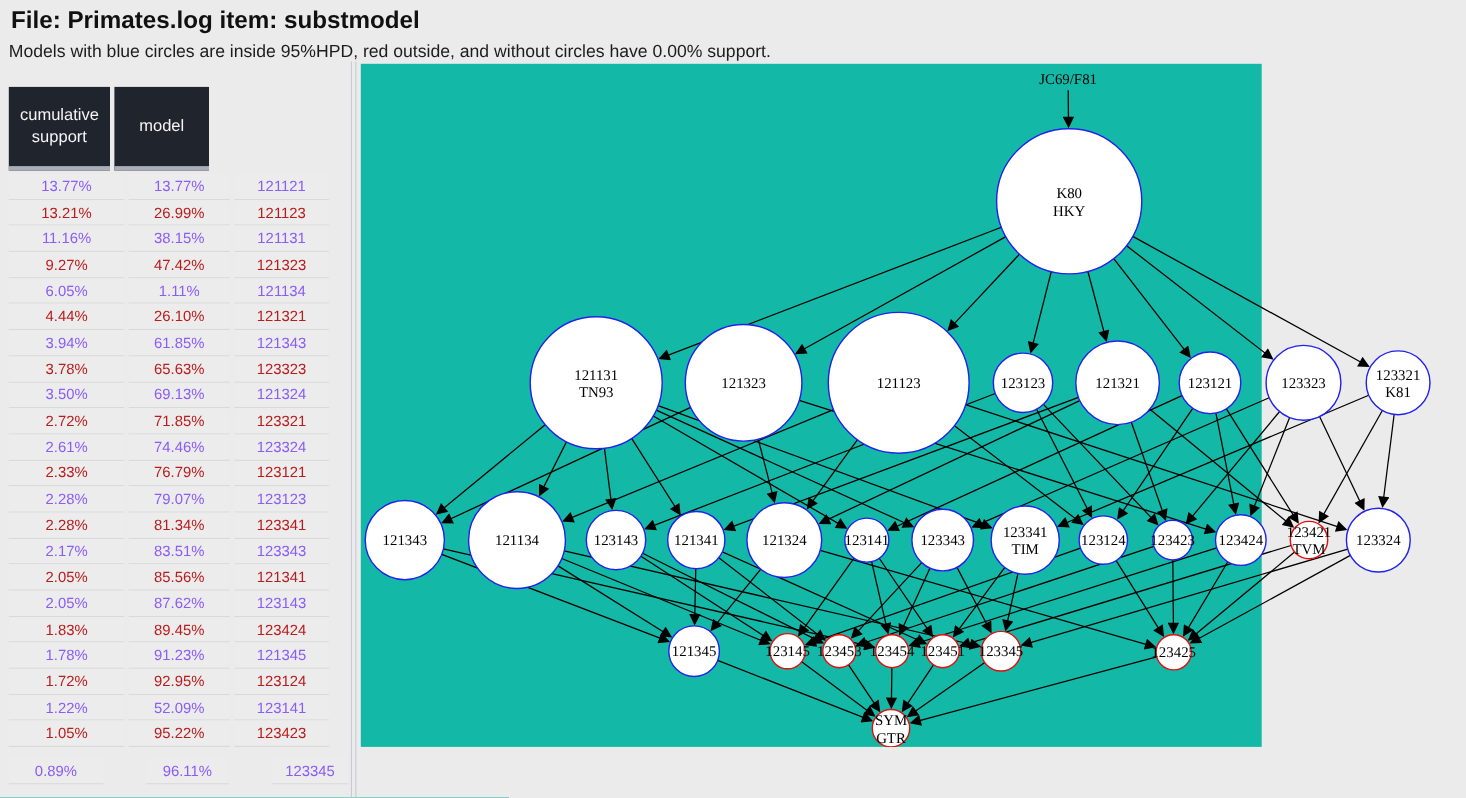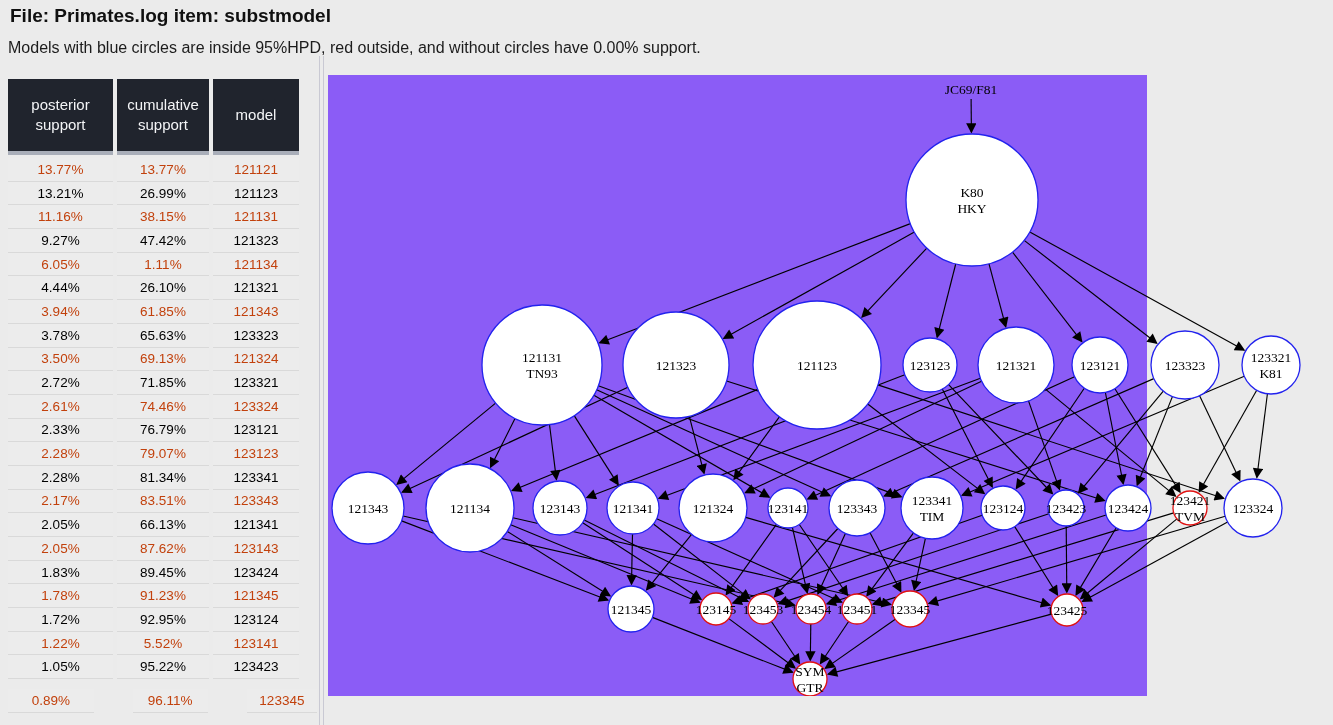--- a/index.html
+++ b/index.html
@@ -1,53 +1,52 @@
 <!DOCTYPE html>
 <html><head>
 <meta charset="utf-8">
 <style>
   * { margin:0; padding:0; box-sizing:border-box; }
   html,body { width:1333px; height:725px; overflow:hidden; }
   body { position:relative; background:#ebebeb; font-family:"Liberation Sans", sans-serif; }
 
-  .page-title { position:absolute; left:10px; top:5px; font-size:19px; font-weight:bold; color:#101010; }
+  .page-title { position:absolute; left:10px; top:5px; font-size:22px; font-weight:bold; color:#101010; }
   .page-subtitle { position:absolute; left:8px; top:39px; font-size:16px; color:#1c1c1c; }
 
   
   .support-table { position:absolute; left:8px; top:79px; width:309px; }
   .thead { display:flex; gap:4px; }
   .th { background:#20242d; color:#f4f5f7; height:76px; display:flex; align-items:center; justify-content:center;
         text-align:center; font-size:15px; line-height:20px; border-bottom:4px solid #a9aeb9; }
   .col1 { width:105px; } .col2 { width:92px; } .col3 { width:86px;text-align:center; }
   .tbody { margin-top:3px; }
   .trow { display:flex; gap:4px; }
   .trow.gap { margin-top:10px;gap:39px; }
   .cell { height:23.7px; display:flex; align-items:center; justify-content:center;
           font-size:13.5px; background:#ececec; border-bottom:1px solid #d9d9d9; }
-  .trow.pink .cell { color:#c2410c; }
-  .trow.dark .cell { color:#000000; }
+  .trow.pink .cell { color:#8b5cf6; }
+  .trow.dark .cell { color:#b91c1c; }
 
   
   .splitter { position:absolute; left:319px; top:56px; width:5px; height:669px;
               border-left:1px solid #c9c9d3; border-right:1px solid #c9c9d3; }
 
   
-  .graph-panel { position:absolute; left:328px; top:58px; width:819px; height:621px; background:#8b5cf6;margin-top:17px; }
+  .graph-panel { position:absolute; left:328px; top:58px; width:819px; height:621px; background:#14b8a6; }
   .graph-panel svg { display:block; }
   .gnode-label { font-family:"Liberation Serif","DejaVu Serif",serif; font-size:13.5px; fill:#000; text-anchor:middle; }
 </style>
 </head>
 <body>
 
 <div class="page-title">File: Primates.log item: substmodel</div>
 <div class="page-subtitle">Models with blue circles are inside 95%HPD, red outside, and without circles have 0.00% support.</div>
 
 <div class="support-table">
   <div class="thead">
-    <div class="th col1">posterior support</div>
     <div class="th col2">cumulative support</div>
     <div class="th col3">model</div>
   </div>
   <div class="tbody" id="table-body">
       <div class="trow pink">
         <div class="cell col1">13.77%</div>
         <div class="cell col2">13.77%</div>
         <div class="cell col3">121121</div>
       </div>
       <div class="trow dark">
@@ -115,21 +114,21 @@
         <div class="cell col2">81.34%</div>
         <div class="cell col3">123341</div>
       </div>
       <div class="trow pink">
         <div class="cell col1">2.17%</div>
         <div class="cell col2">83.51%</div>
         <div class="cell col3">123343</div>
       </div>
       <div class="trow dark">
         <div class="cell col1">2.05%</div>
-        <div class="cell col2">66.13%</div>
+        <div class="cell col2">85.56%</div>
         <div class="cell col3">121341</div>
       </div>
       <div class="trow pink">
         <div class="cell col1">2.05%</div>
         <div class="cell col2">87.62%</div>
         <div class="cell col3">123143</div>
       </div>
       <div class="trow dark">
         <div class="cell col1">1.83%</div>
         <div class="cell col2">89.45%</div>
@@ -140,21 +139,21 @@
         <div class="cell col2">91.23%</div>
         <div class="cell col3">121345</div>
       </div>
       <div class="trow dark">
         <div class="cell col1">1.72%</div>
         <div class="cell col2">92.95%</div>
         <div class="cell col3">123124</div>
       </div>
       <div class="trow pink">
         <div class="cell col1">1.22%</div>
-        <div class="cell col2">5.52%</div>
+        <div class="cell col2">52.09%</div>
         <div class="cell col3">123141</div>
       </div>
       <div class="trow dark">
         <div class="cell col1">1.05%</div>
         <div class="cell col2">95.22%</div>
         <div class="cell col3">123423</div>
       </div>
       <div class="trow pink gap">
         <div class="cell col1">0.89%</div>
         <div class="cell col2">96.11%</div>

